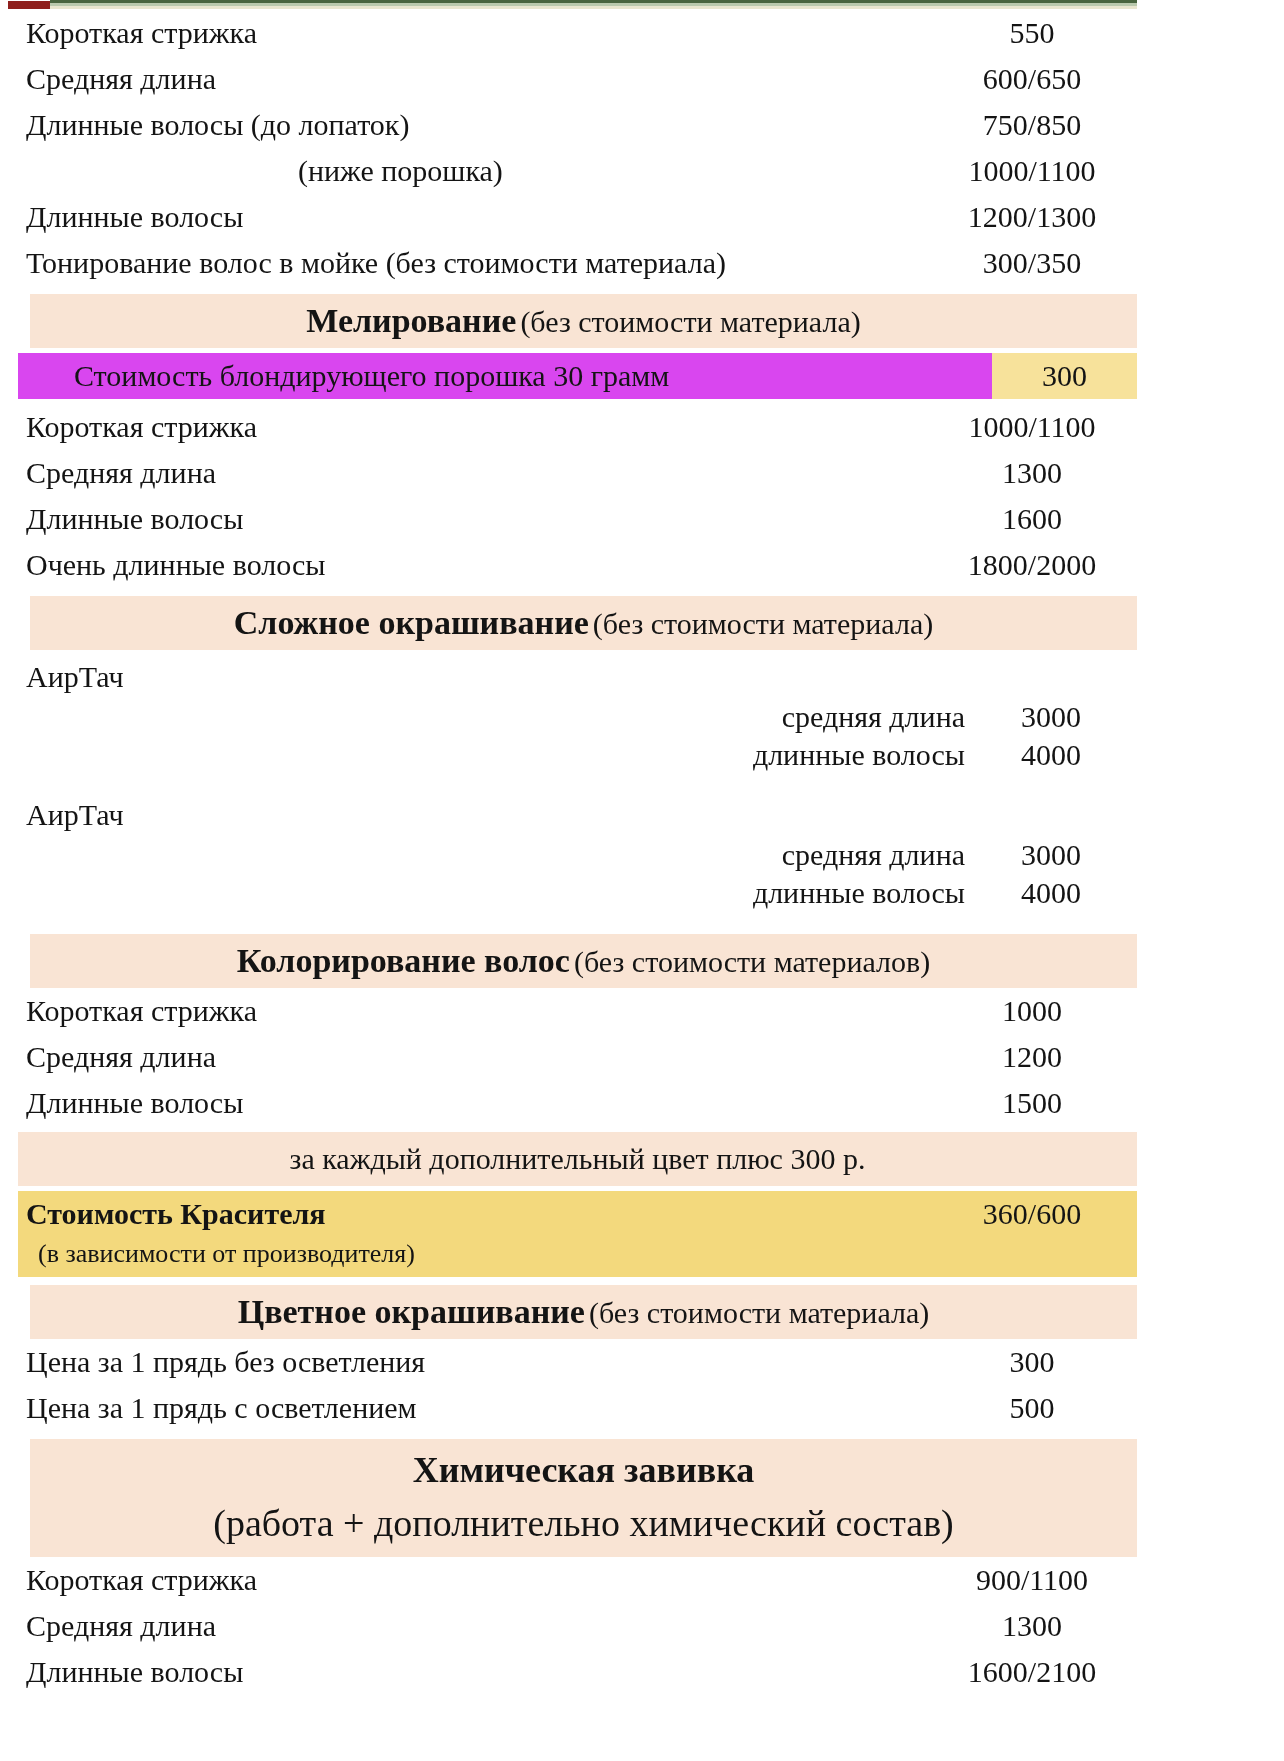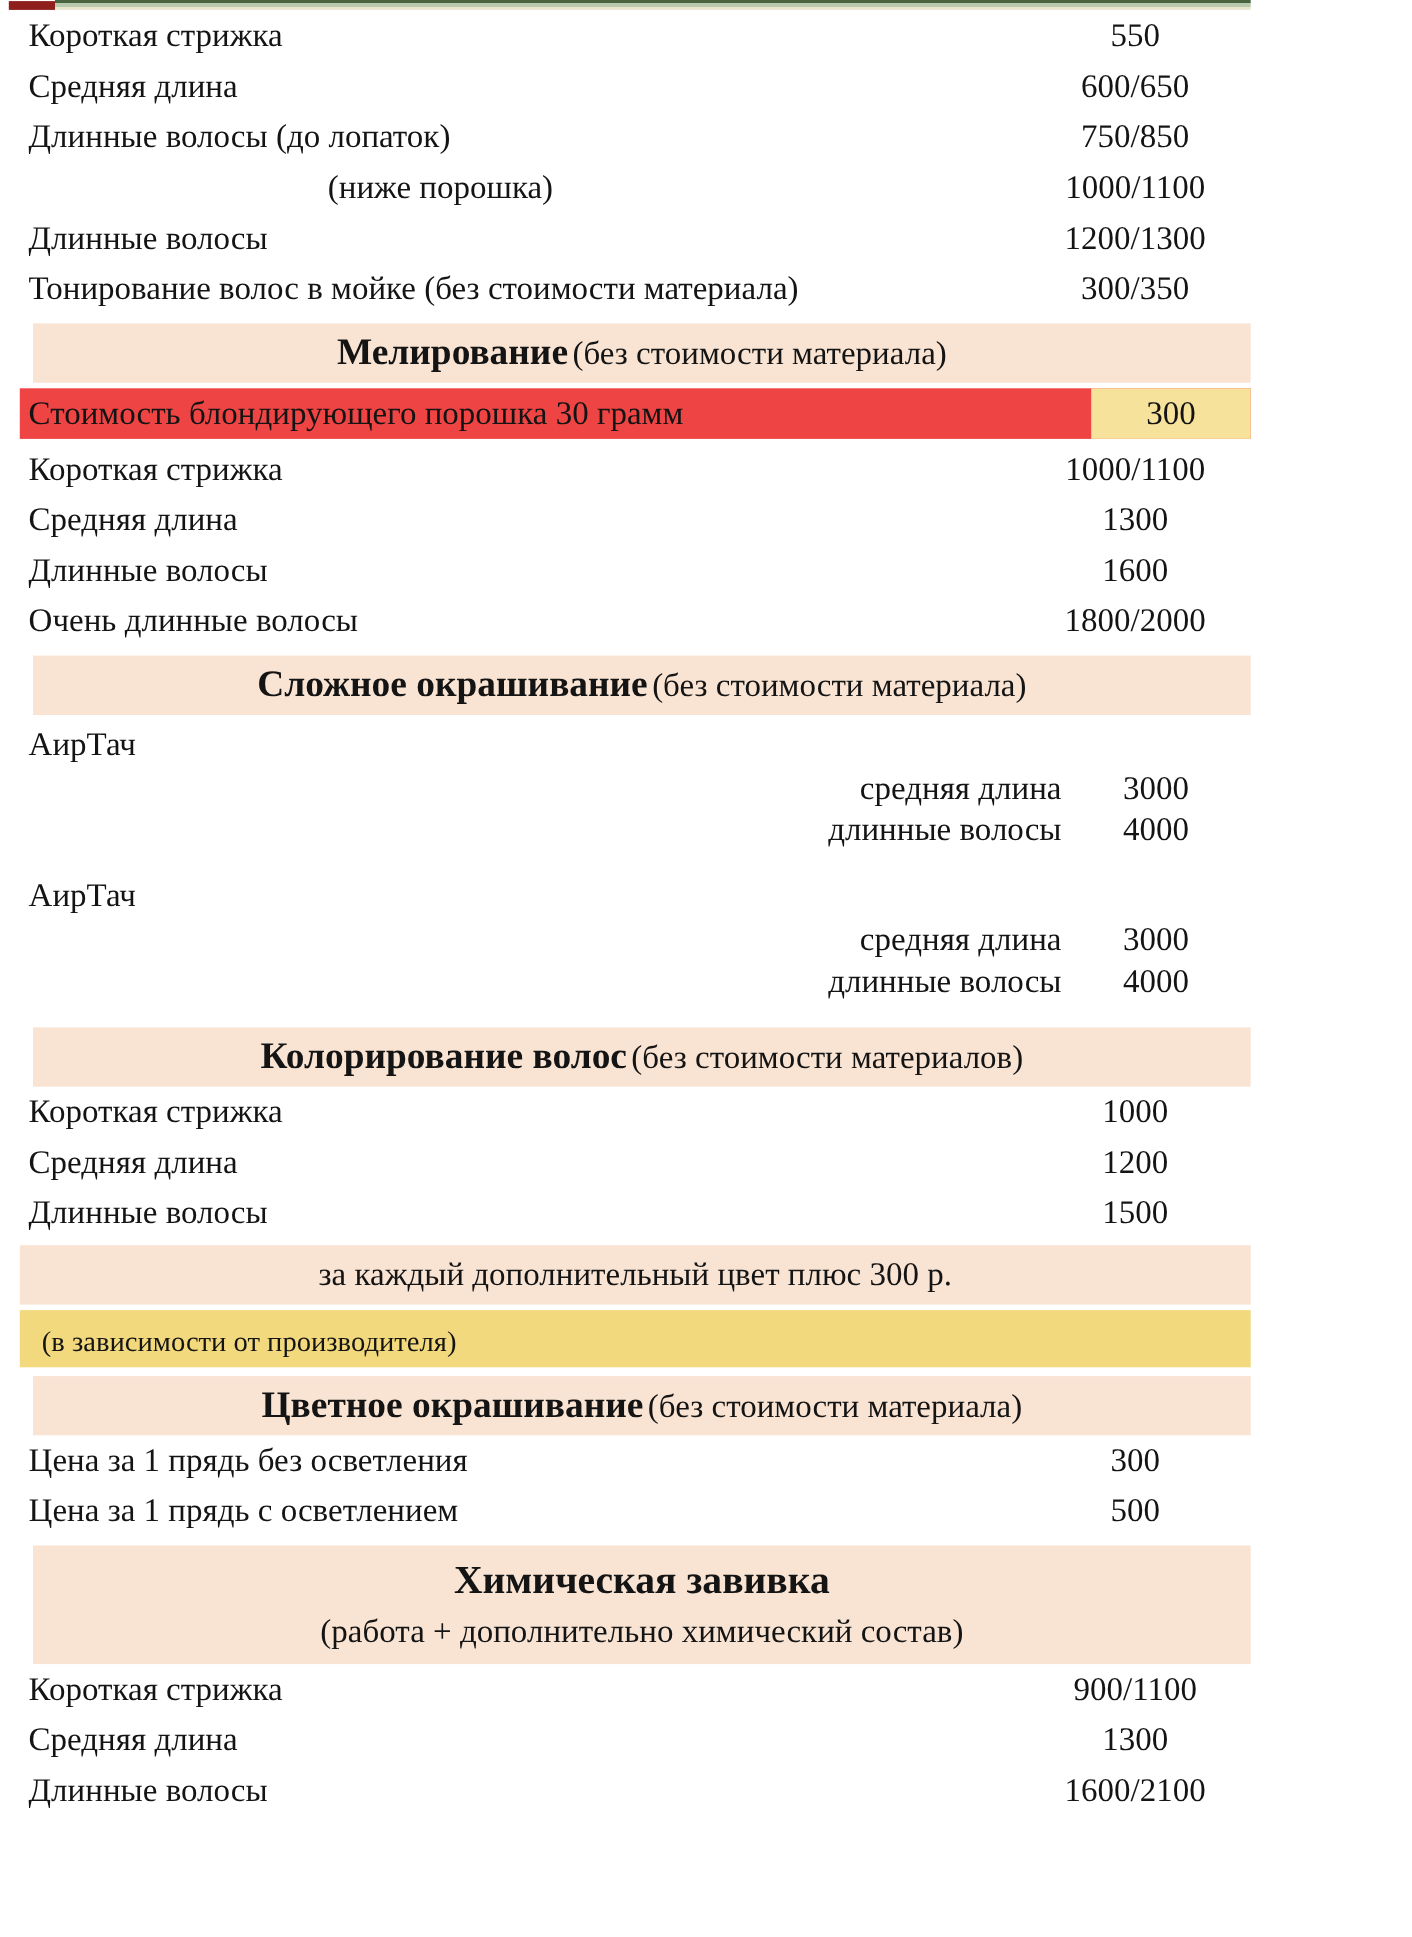--- a/index.html
+++ b/index.html
@@ -19,30 +19,30 @@
   .band-dark { background:#eeccab; text-align:center; padding:8px 0 6px 0; }
   .band-dark .t1 { font-size:38px; font-weight:bold; letter-spacing:1px; }
   .band-dark .t2 { font-size:23px; margin-top:2px; }
 
   .band-light { background:#f9e4d4; text-align:center; padding:8px 0; margin-top:8px;margin-left:12px; }
   .band-title { font-size:34px; font-weight:bold; }
   .band-paren { font-size:30px; font-weight:normal; }
 
   .band-light.two-line { padding:10px 0 12px 0; }
   .band-light.two-line .band-title { font-size:36px; display:block; }
-  .band-light.two-line .band-sub { font-size:30px; display:block; margin-top:10px; }
+  .band-light.two-line .band-sub { font-size:38px; display:block; margin-top:10px; }
 
   .rows { background:#ffffff; }
   .row { display:flex; align-items:flex-end; justify-content:space-between;
          padding:6px 0 6px 8px; font-size:30px; min-height:45px; }
   .row .label { flex:1 1 auto; }
   .row .price { flex:none; width:210px; text-align:center; }
   .row.indent .label { padding-left:272px; }
 
-  .yellow-row { display:flex; align-items:stretch; background:#ef4444; margin:5px 0; min-height:46px; }
+  .yellow-row { display:flex; align-items:stretch; background:#d946ef; margin:5px 0; min-height:46px;padding-left:48px; }
   .yellow-row .label { flex:1 1 auto; font-size:30px; padding:6px 0 6px 8px; display:flex; align-items:center; }
   .yellow-row .price { flex:none; width:145px; background:#f7e29b; font-size:30px;
                        display:flex; align-items:center; justify-content:center; }
 
   .group-name { font-size:30px; padding:10px 0 4px 8px; }
   .sub-row { display:flex; justify-content:flex-end; align-items:center; font-size:30px; padding:2px 0; }
   .sub-row .label { text-align:right; }
   .sub-row .price { flex:none; width:172px; text-align:center; }
   .group-gap { height:14px; }
 
@@ -160,20 +160,24 @@
         <span class="label">Средняя длина</span>
         <span class="price">1200</span>
       </div>
       <div class="row">
         <span class="label">Длинные волосы</span>
         <span class="price">1500</span>
       </div>
     </div>
     <div class="note-row">за каждый дополнительный цвет плюс 300 р.</div>
     <div class="dye-block">
+      <div class="dye-line1">
+        <span class="label">Стоимость Красителя</span>
+        <span class="price">360/600</span>
+      </div>
       <div class="dye-line2">(в зависимости от производителя)</div>
     </div>
 
     <div class="band-light">
       <span class="band-title">Цветное окрашивание</span>
       <span class="band-paren">(без стоимости материала)</span>
     </div>
     <div class="rows">
       <div class="row">
         <span class="label">Цена за 1 прядь без осветления</span>

